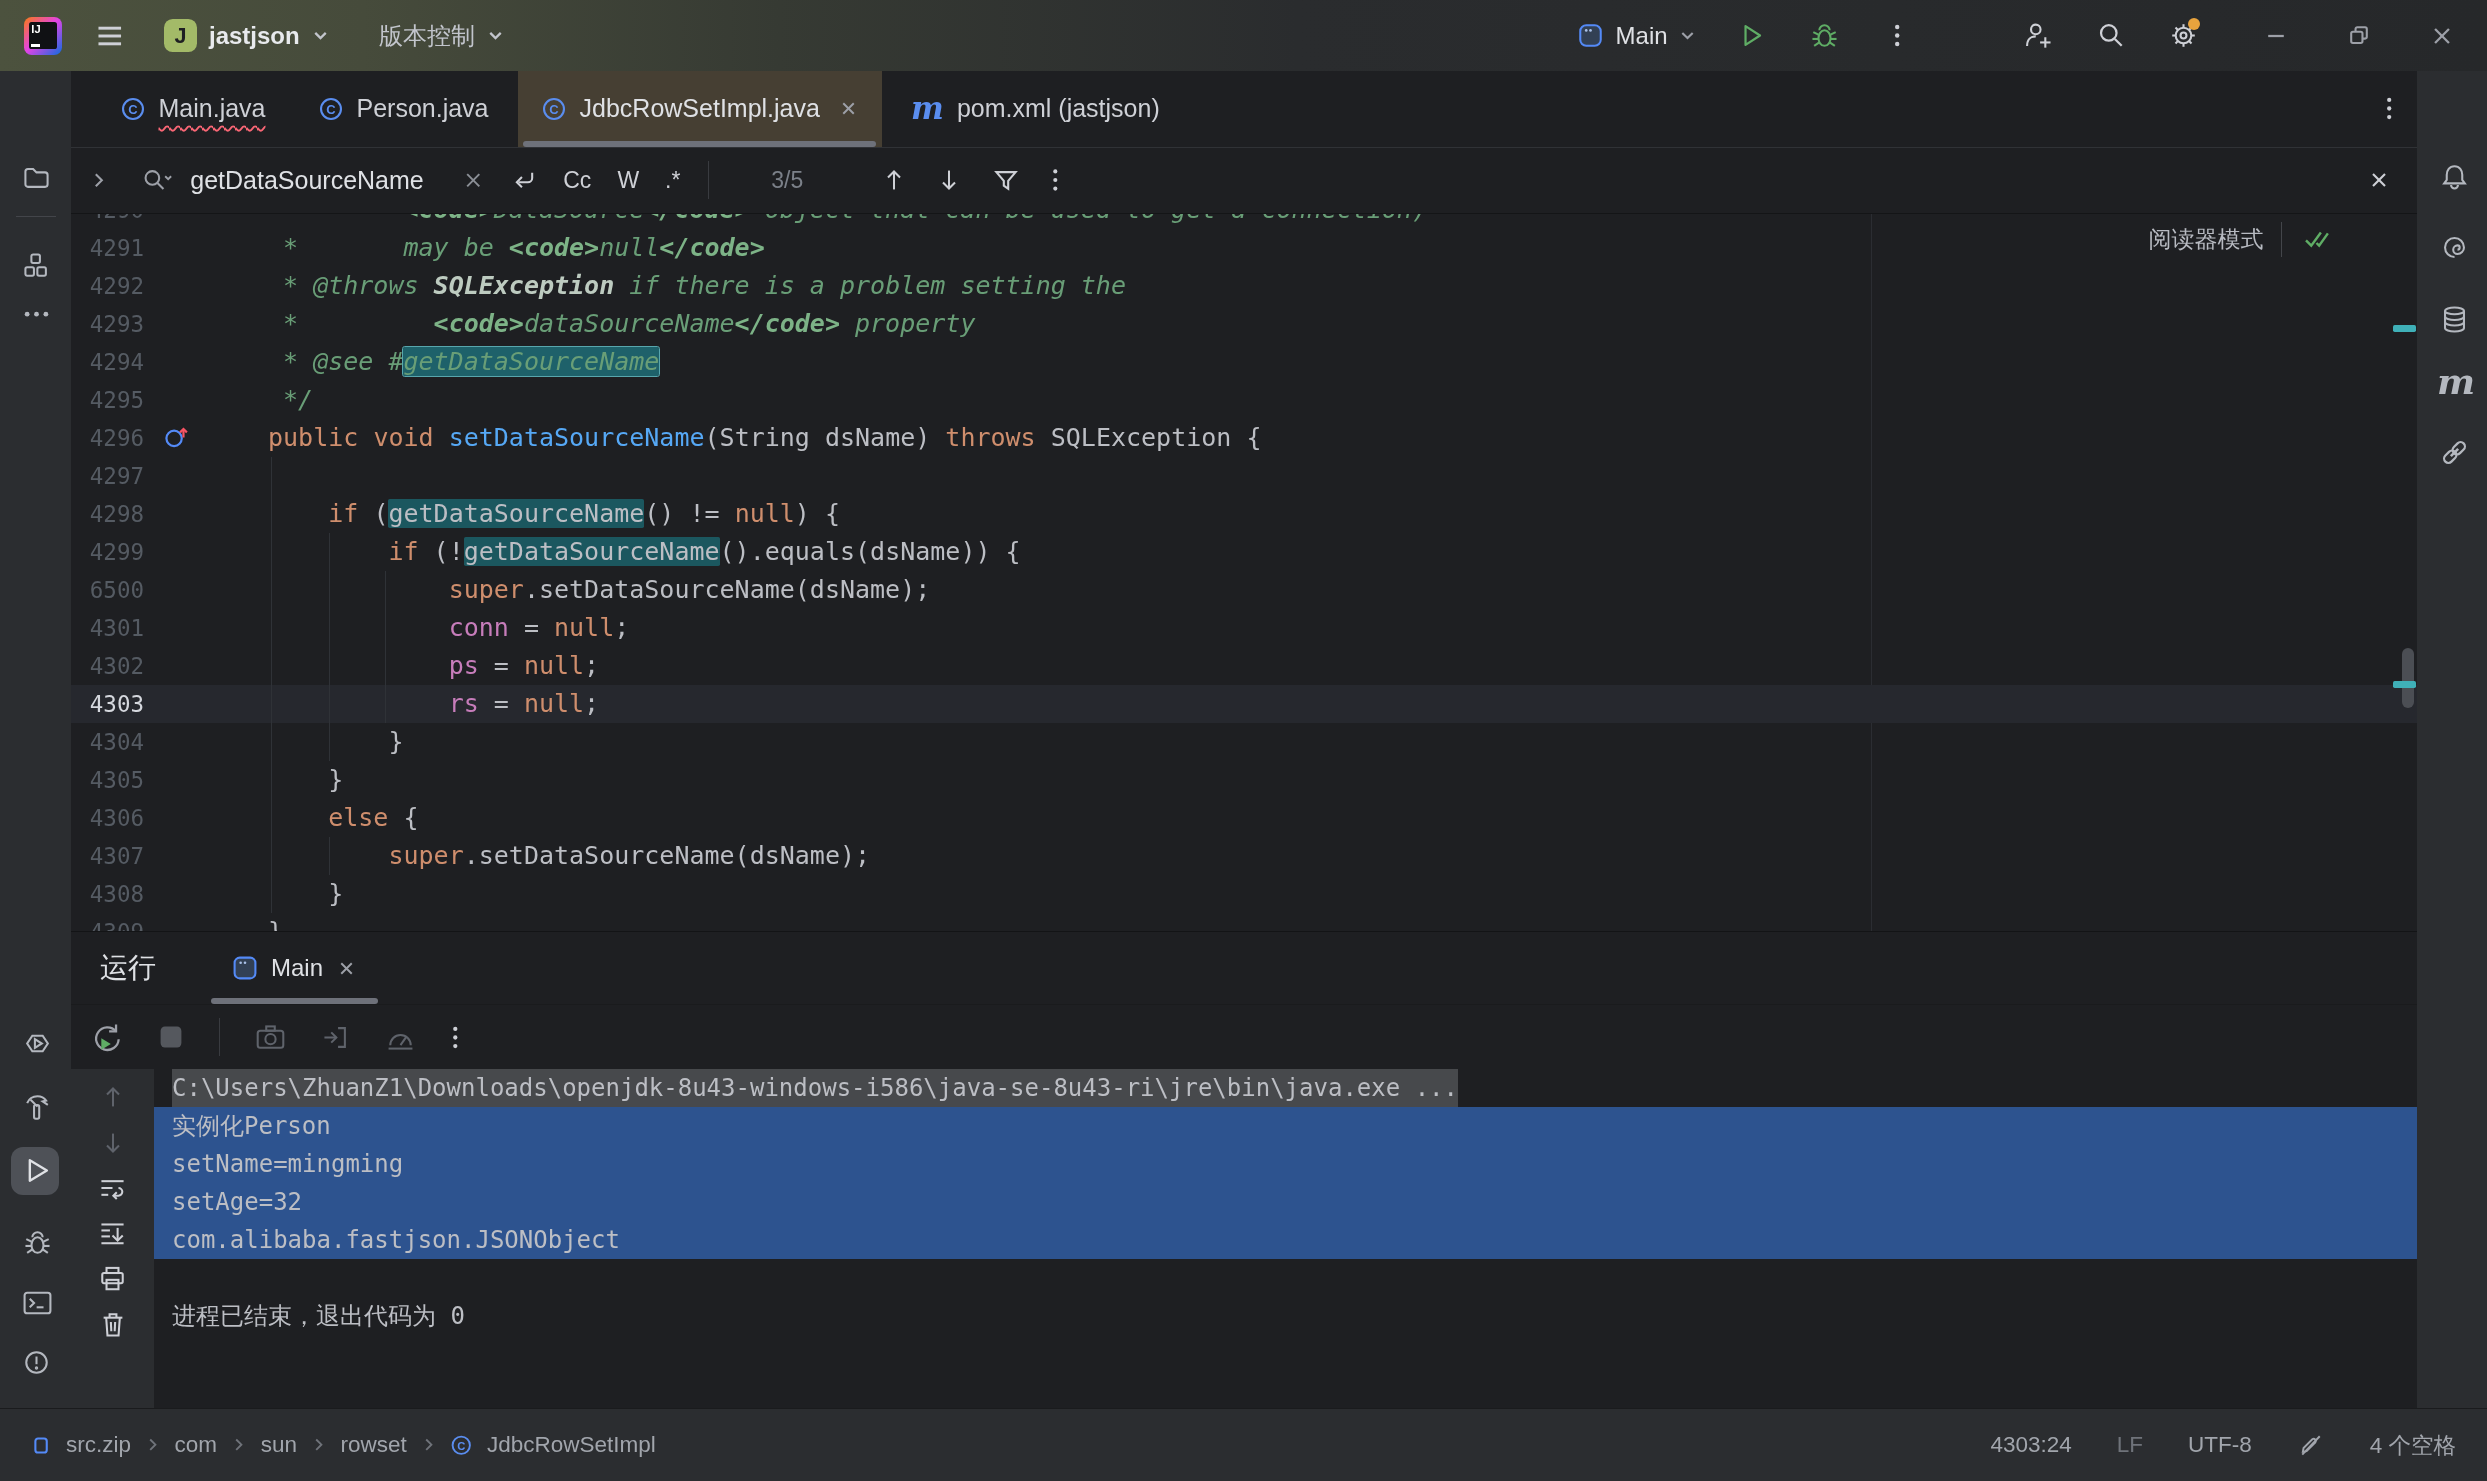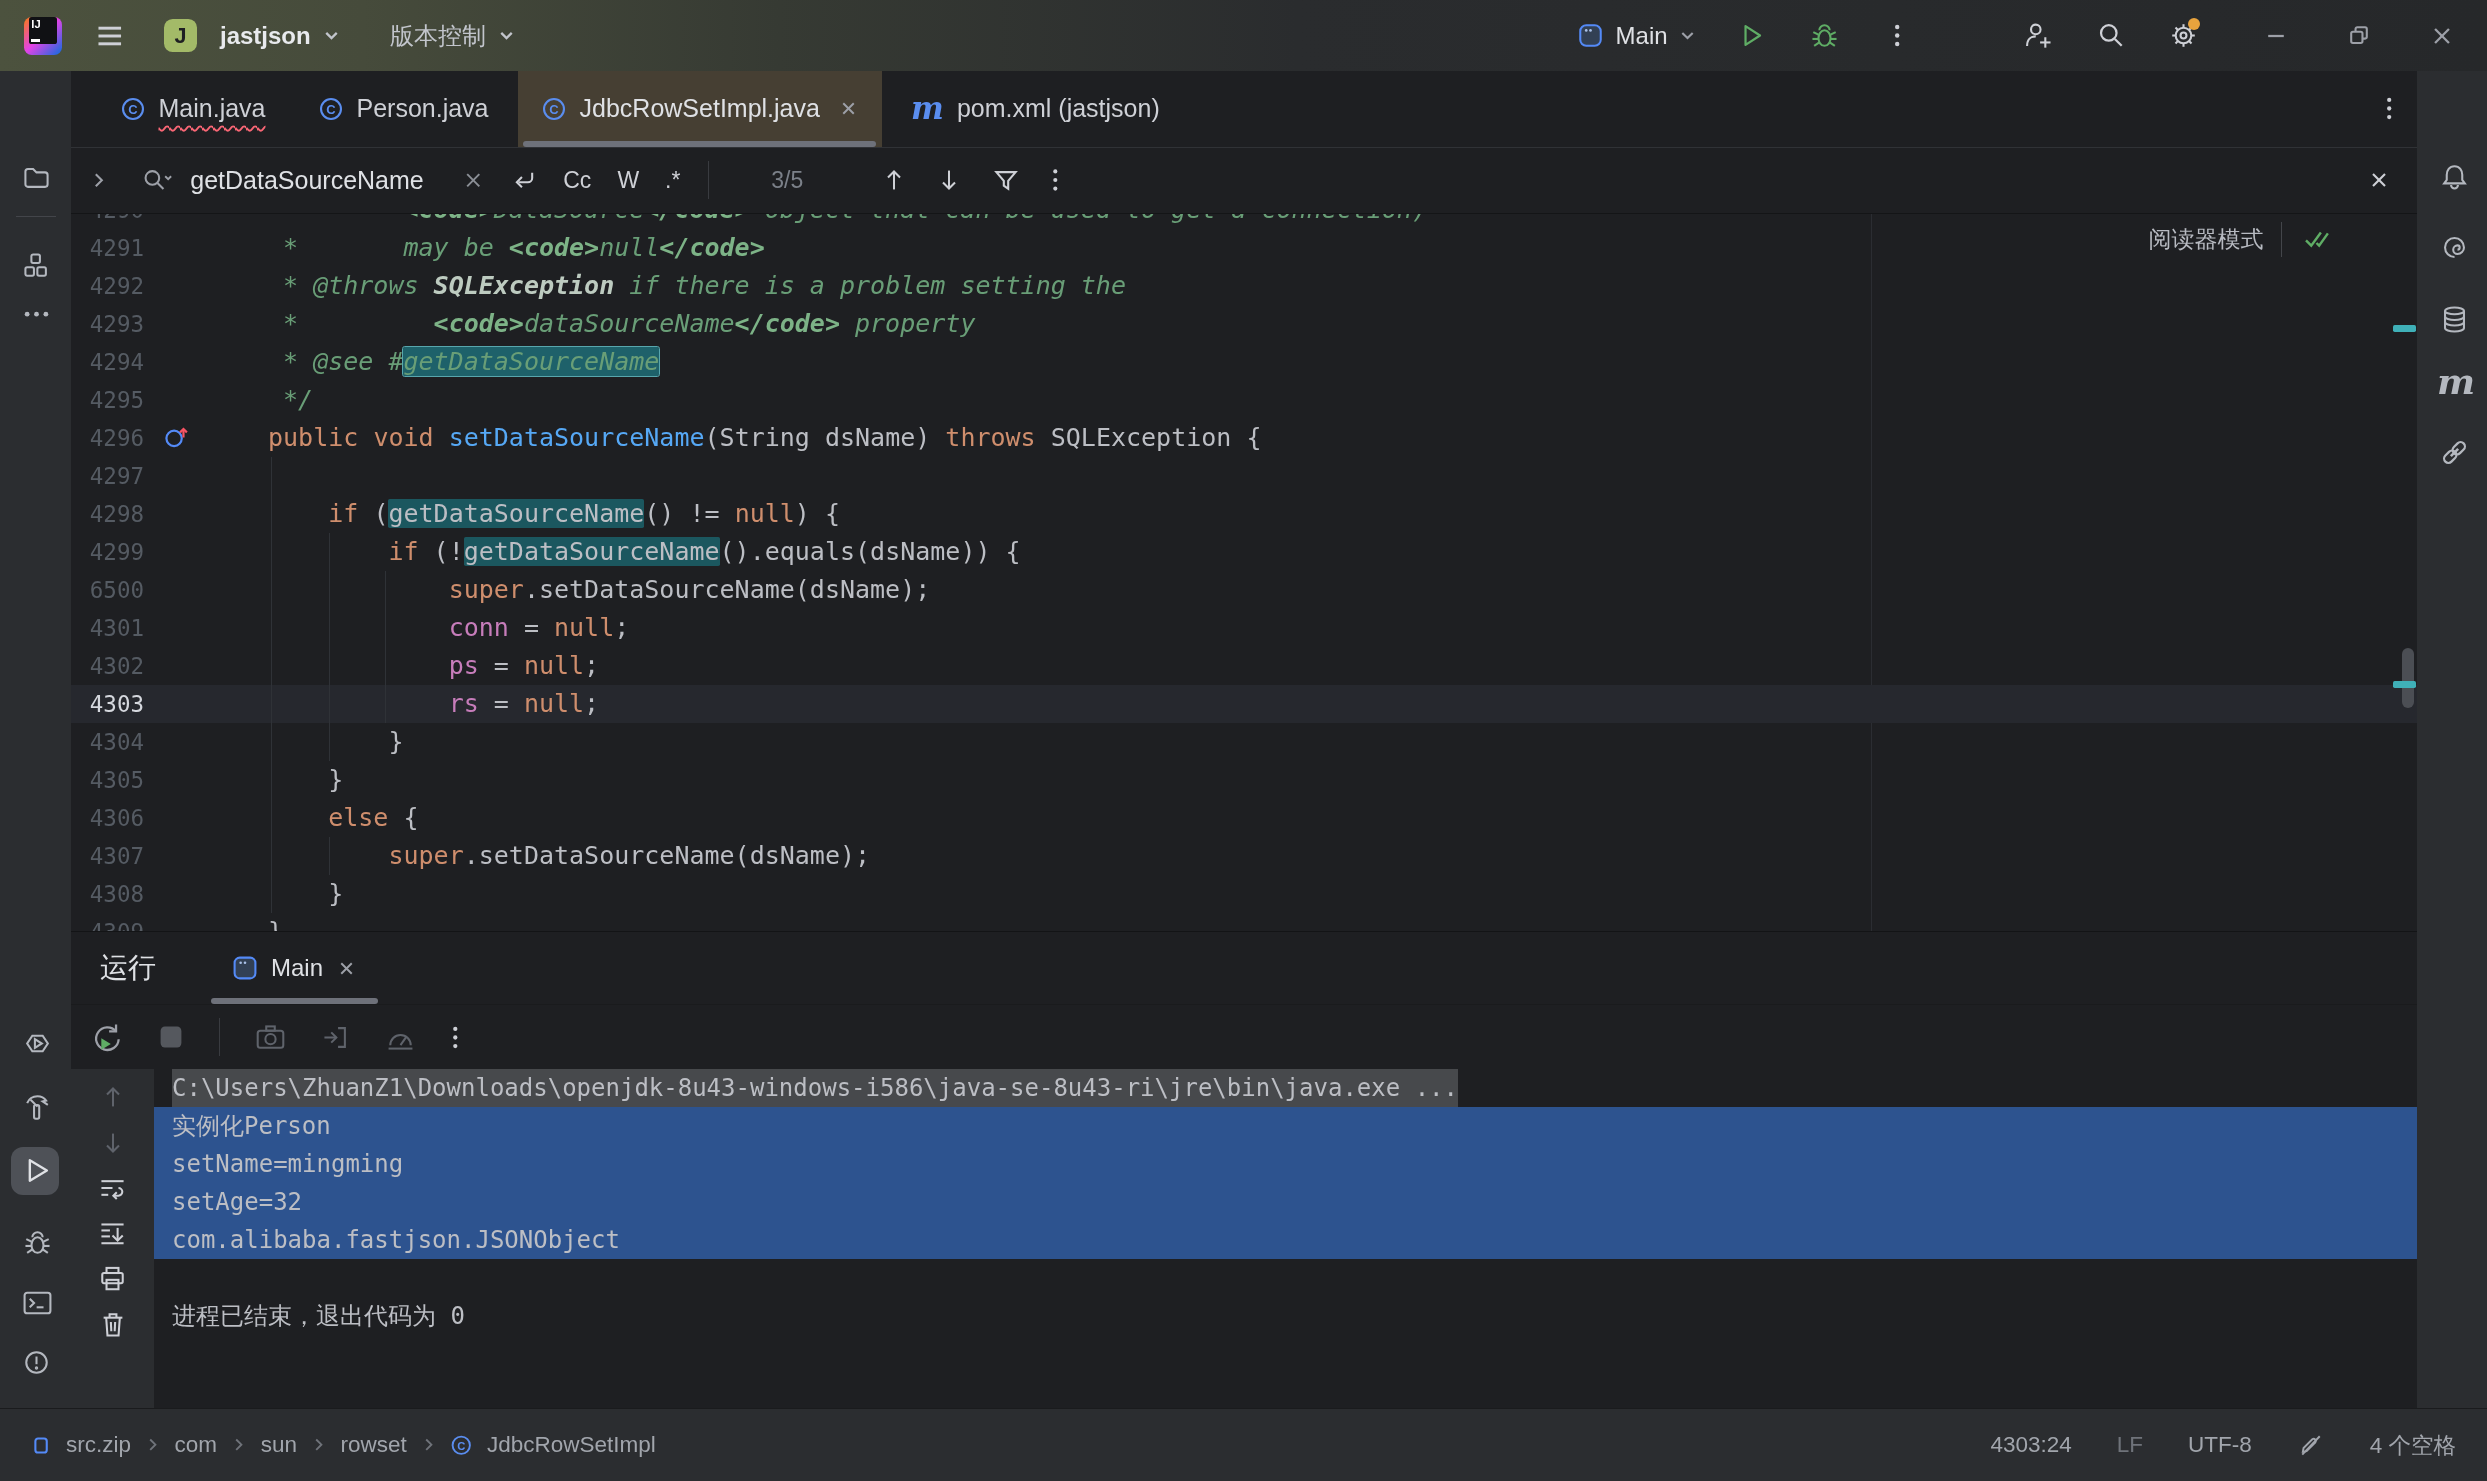--- a/index.html
+++ b/index.html
@@ -1,26 +1,26 @@
 <!DOCTYPE html>
 <html style="font-size:14px"><head>
 <meta charset="utf-8">
 <style>
 html,body{margin:0;padding:0}
 body{width:2487px;height:1482px;background:#1E1F22;font-family:"Liberation Sans","DejaVu Sans",sans-serif;color:#DFE1E5;overflow:hidden;position:relative;font-size:24px}
 .icon svg{display:block}
 
 .titlebar{position:absolute;left:0;top:0;width:2487px;height:71px;display:flex;align-items:center;
  background:linear-gradient(90deg,#4C523E 0px,#464B3B 363px,#363A33 778px,#2A2C2E 1296px,#26282A 100%);}
-.logo{width:38px;height:38px;margin-left:24px;border-radius:7.8px;background:linear-gradient(135deg,#F97A12,#E343E6 48%,#0B6DE0);display:flex;justify-content:center}
+.logo{width:38px;height:38px;margin-left:24px;border-radius:7.8px;background:linear-gradient(135deg,#F97A12,#E343E6 48%,#0B6DE0);display:flex;align-items:center;justify-content:center}
 .logo .inner{width:26px;height:26px;background:#101114;border-radius:2.6px;color:#fff;font-size:11.2px;font-weight:bold;display:flex;align-items:flex-start;justify-content:flex-start;padding:1.7px 0 0 2.6px;position:relative}
 .logo .inner::after{content:"";position:absolute;left:2.6px;bottom:2.6px;width:8.6px;height:2.6px;background:#fff}
 .hamburger{margin-left:33px}
 .avatar{width:33px;height:33px;border-radius:8.6px;background:#A3BA68;color:#1E1F22;font-weight:bold;font-size:21.6px;display:flex;align-items:center;justify-content:center;margin-left:36px}
-.tb-item{display:flex;align-items:center;gap:10.4px;margin-left:23px}
+.tb-item{display:flex;align-items:center;gap:10.4px;margin-left:12px}
 .tb-project{font-weight:700;color:#E8EAED}
 .tb-vcs{margin-left:48px;color:#C2C5CC}
 .tb-right{margin-left:auto;display:flex;align-items:center;margin-right:26px}
 .chip{display:flex;align-items:center;gap:10.4px}
 .chip-label{color:#DFE1E5}
 .tbi{margin-left:35px;display:flex;align-items:center;justify-content:center;width:38px;height:38px;border-radius:7px}
 .gearwrap{position:relative}
 .gearwrap .dot{position:absolute;right:1.7px;top:1.7px;width:12px;height:12px;border-radius:50%;background:#E8A33D}
 
 .leftstrip{position:absolute;left:0;top:71px;width:71px;height:1337px;background:#2B2D30;border-right:0.9px solid #1A1B1D}

